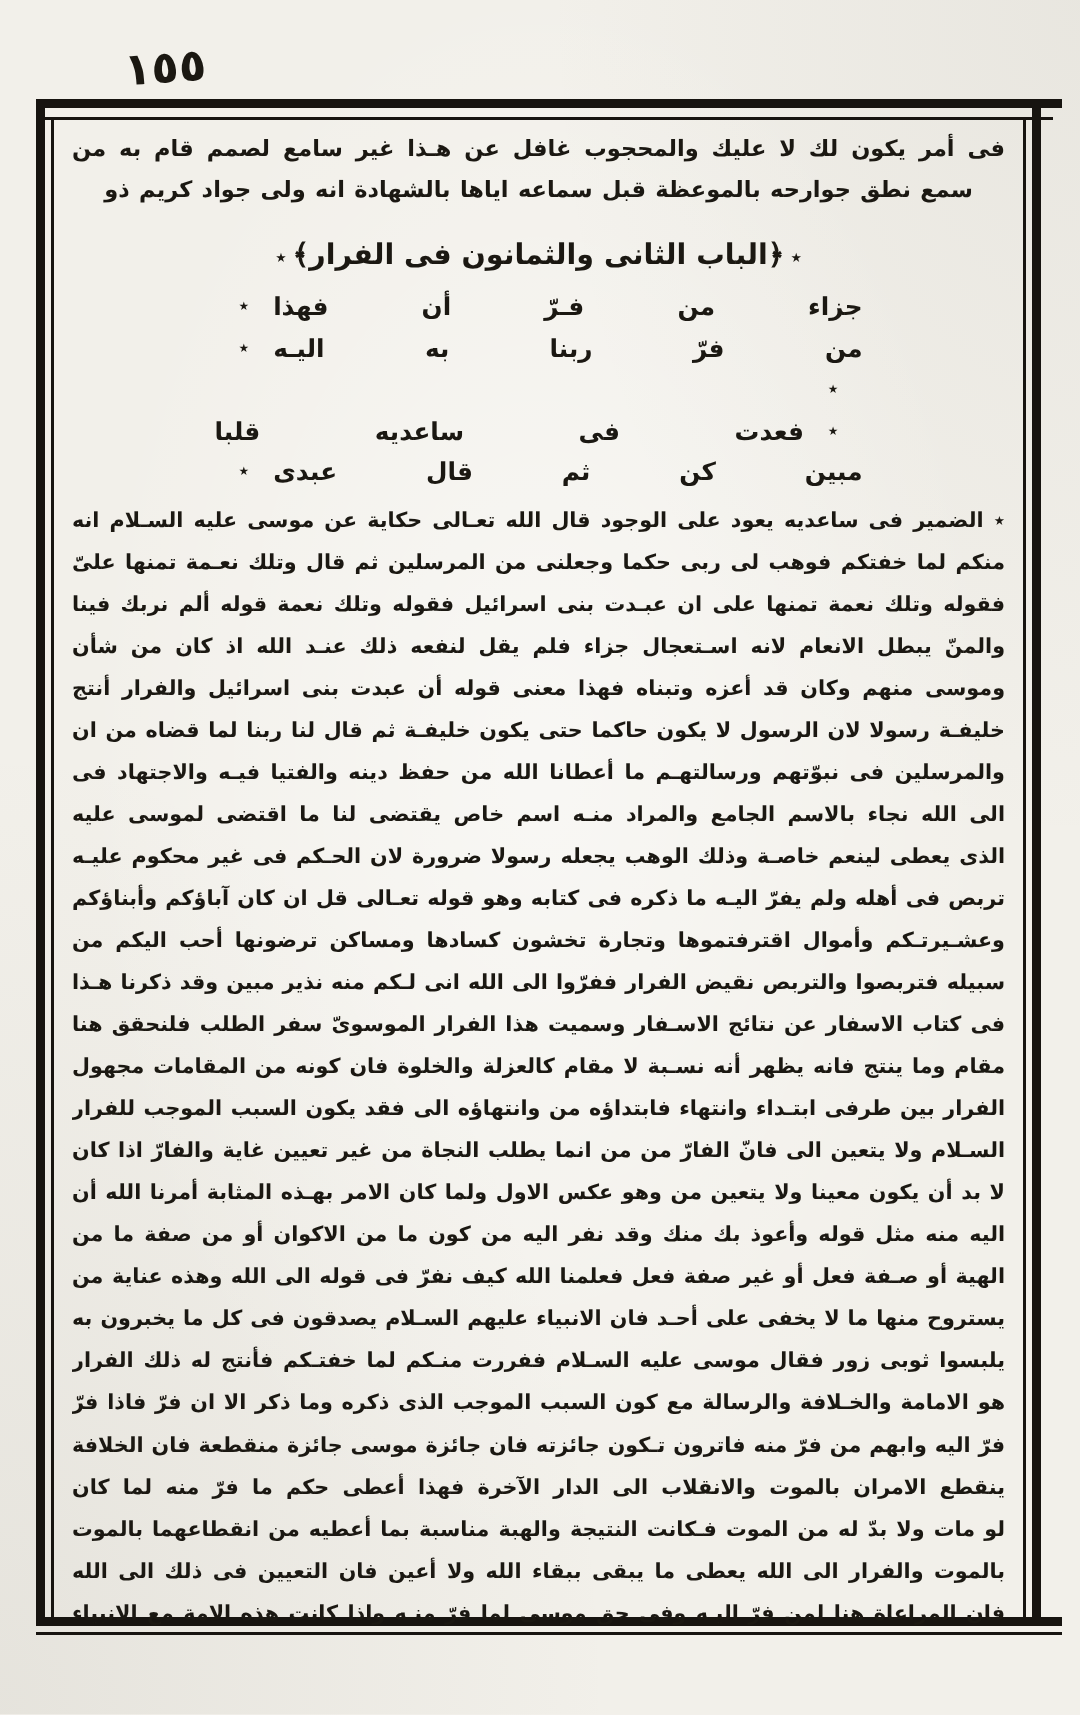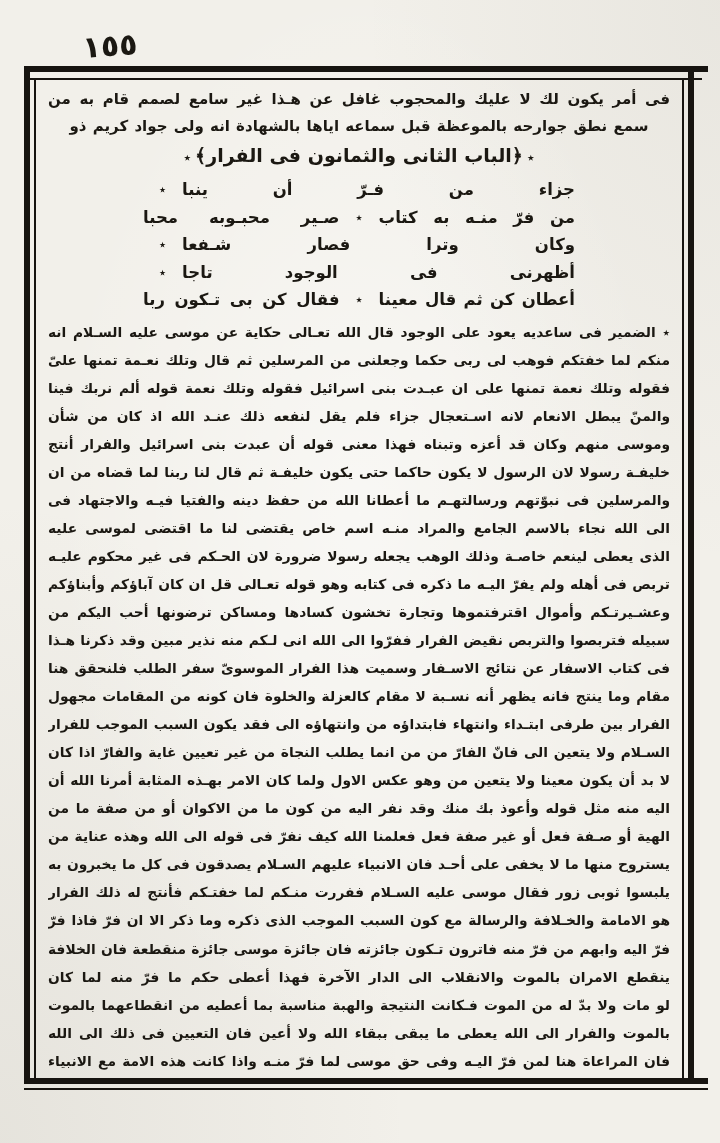--- a/index.html
+++ b/index.html
@@ -49,21 +49,21 @@
     text-align: justify; text-align-last: justify;
     word-spacing: 1px;
   }
   .intro-line.centered {
     text-align: center; text-align-last: center;
   }
   .chapter-heading {
     text-align: center;
     font-size: 19px; font-weight: bold;
     line-height: 29px; height: 29px; overflow: hidden;
-    margin-top: 1px;
+    margin-top: 16px;
   }
   .chapter-heading .ornament { font-size: 14px; margin: 0 4px; }
 
   .poem { width: 432px; margin: 6px auto 4px; }
   .verse {
     display: flex; direction: rtl; align-items: baseline;
     font-size: 16.5px; font-weight: bold;
     line-height: 27.5px; height: 27.5px; overflow: hidden;
   }
   .hemi {
@@ -103,40 +103,37 @@
 
     <div class="intro-line">فى أمر يكون لك لا عليك والمحجوب غافل عن هـذا غير سامع لصمم قام به من شـدّة الهواء الذى أصمه فالله يجعلنا ممن</div>
     <div class="intro-line centered">سمع نطق جوارحه بالموعظة قبل سماعه اياها بالشهادة انه ولى جواد كريم ذو الفضل العظيم</div>
 
     <div class="chapter-heading">
       <span class="ornament">٭</span><span>﴿الباب الثانى والثمانون فى الفرار﴾</span><span class="ornament">٭</span>
     </div>
 
     <div class="poem">
       <div class="verse">
-        <span class="hemi">جزاء من فـرّ أن ينبا</span>
+        <span class="hemi">جزاء من فـرّ أن فهذا</span>
         <span class="star">٭</span>
       </div>
       <div class="verse">
-        <span class="hemi">من فرّ منـه به كتاب</span>
-        <span class="star">٭</span>
-        <span class="hemi">صـير محبـوبه محبا</span>
-      </div>
-      <div class="verse">
-        <span class="hemi">وكان وترا فصار شـفعا</span>
+        <span class="hemi">من فرّ ربنا به اليـه</span>
         <span class="star">٭</span>
       </div>
       <div class="verse">
-        <span class="hemi">أظهرنى فى الوجود تاجا</span>
         <span class="star">٭</span>
       </div>
       <div class="verse">
-        <span class="hemi">أعطان كن ثم قال معينا</span>
         <span class="star">٭</span>
-        <span class="hemi">فقال كن بى تـكون ربا</span>
+        <span class="hemi">فعدت فى ساعديه قلبا</span>
+      </div>
+      <div class="verse">
+        <span class="hemi">مبين كن ثم قال عبدى</span>
+        <span class="star">٭</span>
       </div>
     </div>
 
     <div class="body-text">
       <div class="bline">٭ الضمير فى ساعديه يعود على الوجود قال الله تعـالى حكاية عن موسى عليه السـلام انه قال لفرعون وآله ففررت</div>
       <div class="bline">منكم لما خفتكم فوهب لى ربى حكما وجعلنى من المرسلين ثم قال وتلك نعـمة تمنها علىّ ان عبـدت بنى اسرائيل</div>
       <div class="bline">فقوله وتلك نعمة تمنها على ان عبـدت بنى اسرائيل فقوله وتلك نعمة قوله ألم نربك فينا فتلك النعمة تربية فرعون</div>
       <div class="bline">والمنّ يبطل الانعام لانه اسـتعجال جزاء فلم يقل لنفعه ذلك عنـد الله اذ كان من شأن فرعون اذلال بنى اسرائيل</div>
       <div class="bline">وموسى منهم وكان قد أعزه وتبناه فهذا معنى قوله أن عبدت بنى اسرائيل والفرار أنتج لموسى الرسالة والحـكم فـكان</div>
       <div class="bline">خليفـة رسولا لان الرسول لا يكون حاكما حتى يكون خليفـة ثم قال لنا ربنا لما قضاه من ان جعلنا ورثة النبيين</div>

